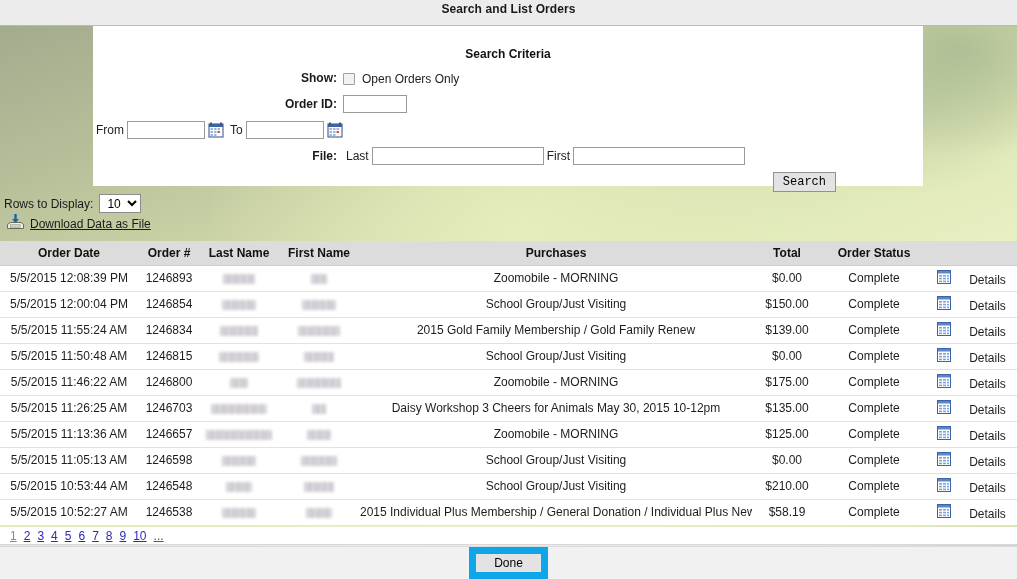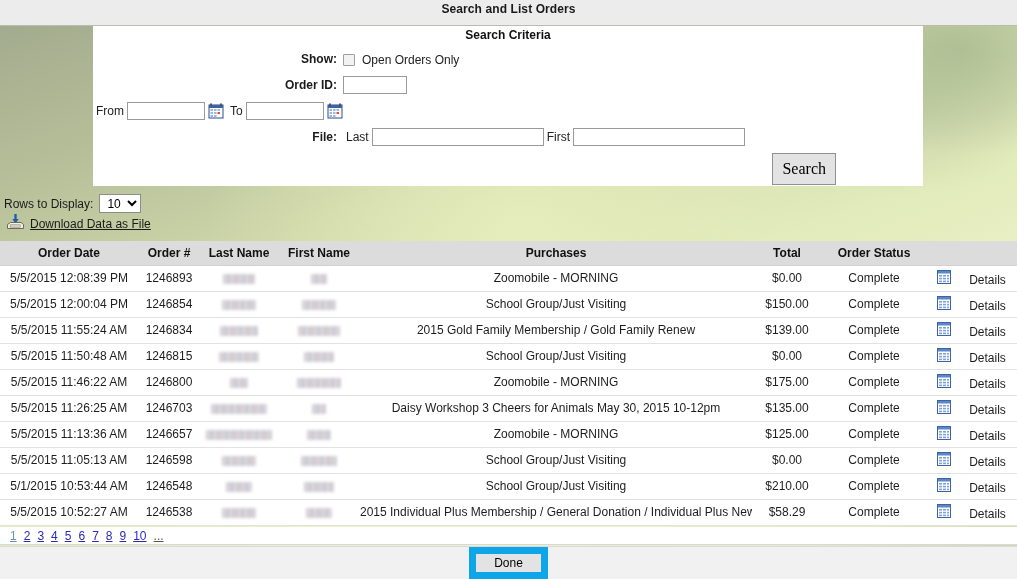--- a/index.html
+++ b/index.html
@@ -29,21 +29,21 @@
     letter-spacing: .1px;
   }
 
   
   #criteria-panel {
     position: absolute; left: 93px; top: 26px; width: 830px; height: 160px;
     background: #ffffff;
   }
   #criteria-title {
     text-align: center; font-size: 12px; font-weight: bold; color: #111;
-    padding-top: 2px;
+    padding-top: 21px;
   }
   .form-row { display: flex; align-items: center; margin-top: 8px; }
   .form-row .lbl {
     width: 250px; text-align: right; padding-right: 6px;
     font-size: 12px; font-weight: bold; color: #1a1a1a;
   }
   .sublbl { font-size: 12px; color: #222; font-weight: normal; padding: 0 3px; }
   .txt {
     border: 1px solid #9a9a9a; background: #fff; height: 18px;
     font-family: "Liberation Sans", sans-serif; font-size: 12px;
@@ -54,23 +54,23 @@
   #last-name-input { width: 172px; }
   #first-name-input { width: 172px; }
   #open-orders-checkbox {
     width: 12px; height: 12px; border: 1px solid #9aa0a6;
     background: #f2f2f2; display: inline-block; margin: 0 4px 0 0;
     vertical-align: -2px; border-radius: 1px;
   }
   .cal-icon { display: inline-block; width: 16px; height: 16px; margin: 0 3px; vertical-align: -3px; }
   #search-row { margin-top: 7px; padding-right: 87px; justify-content: flex-end; }
   #search-button {
-    font-family: Liberation Serif, serif; font-size: 16px; color: #000;
+    font-family: Liberation Mono, monospace; font-size: 12px; color: #000;
     background: #e3e3e3; border: 1px solid #919191;
-    padding: 1px 9px; height: 32px; cursor: pointer;
+    padding: 1px 9px; height: 20px; cursor: pointer;
   }
 
   
   #rows-to-display-row {
     position: absolute; left: 4px; top: 194px;
     display: flex; align-items: center; font-size: 12px; color: #1a1a1a;
   }
   #rows-select {
     margin-left: 6px; font-family: "Liberation Sans", sans-serif; font-size: 12px;
     border: 1px solid #8d8d8d; background: #fff; height: 19px; width: 42px;
@@ -475,21 +475,21 @@
                   <rect x="10" y="7.8" width="2" height="1.6"></rect>
                   <rect x="2" y="10.6" width="3" height="1.6"></rect>
                   <rect x="6" y="10.6" width="3" height="1.6"></rect>
                   <rect x="10" y="10.6" width="2" height="1.6"></rect>
                 </g>
               </svg></span>
             <span class="details-label">Details</span>
           </span></td>
       </tr>
       <tr>
-        <td class="date-cell">5/1/2015 10:53:44 AM</td>
+        <td class="date-cell">5/5/2015 10:53:44 AM</td>
         <td>1246548</td>
         <td><span class="blur-name" style="width:26px"></span></td>
         <td><span class="blur-name" style="width:30px"></span></td>
         <td>School Group/Just Visiting</td>
         <td class="total-cell">$210.00</td>
         <td>Complete</td>
         <td class="details-cell"><span class="details-wrap">
             <span><svg class="grid-icon" viewBox="0 0 14 14">
                 <rect x="0.5" y="0.5" width="13" height="13" fill="#ffffff" stroke="#3a63a8" stroke-width="1"></rect>
                 <rect x="1" y="1" width="12" height="2.5" fill="#5b86c7"></rect>
@@ -507,21 +507,21 @@
               </svg></span>
             <span class="details-label">Details</span>
           </span></td>
       </tr>
       <tr>
         <td class="date-cell">5/5/2015 10:52:27 AM</td>
         <td>1246538</td>
         <td><span class="blur-name" style="width:34px"></span></td>
         <td><span class="blur-name" style="width:26px"></span></td>
         <td>2015 Individual Plus Membership / General Donation / Individual Plus New</td>
-        <td class="total-cell">$58.29</td>
+        <td class="total-cell">$58.19</td>
         <td>Complete</td>
         <td class="details-cell"><span class="details-wrap">
             <span><svg class="grid-icon" viewBox="0 0 14 14">
                 <rect x="0.5" y="0.5" width="13" height="13" fill="#ffffff" stroke="#3a63a8" stroke-width="1"></rect>
                 <rect x="1" y="1" width="12" height="2.5" fill="#5b86c7"></rect>
                 <g fill="#7fa3d6">
                   <rect x="2" y="5" width="3" height="1.6"></rect>
                   <rect x="6" y="5" width="3" height="1.6"></rect>
                   <rect x="10" y="5" width="2" height="1.6"></rect>
                   <rect x="2" y="7.8" width="3" height="1.6"></rect>

